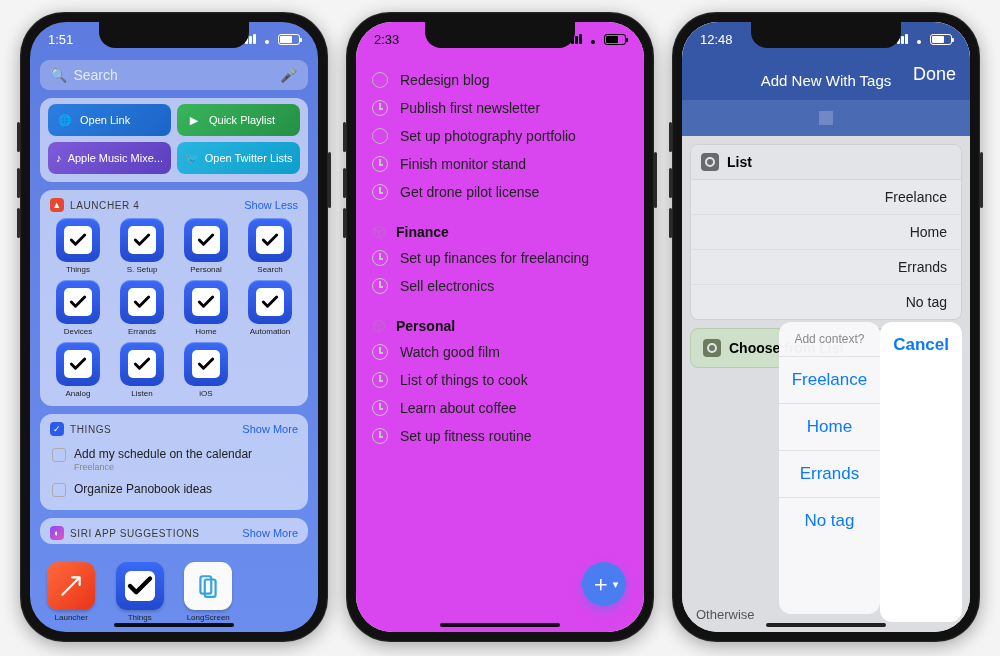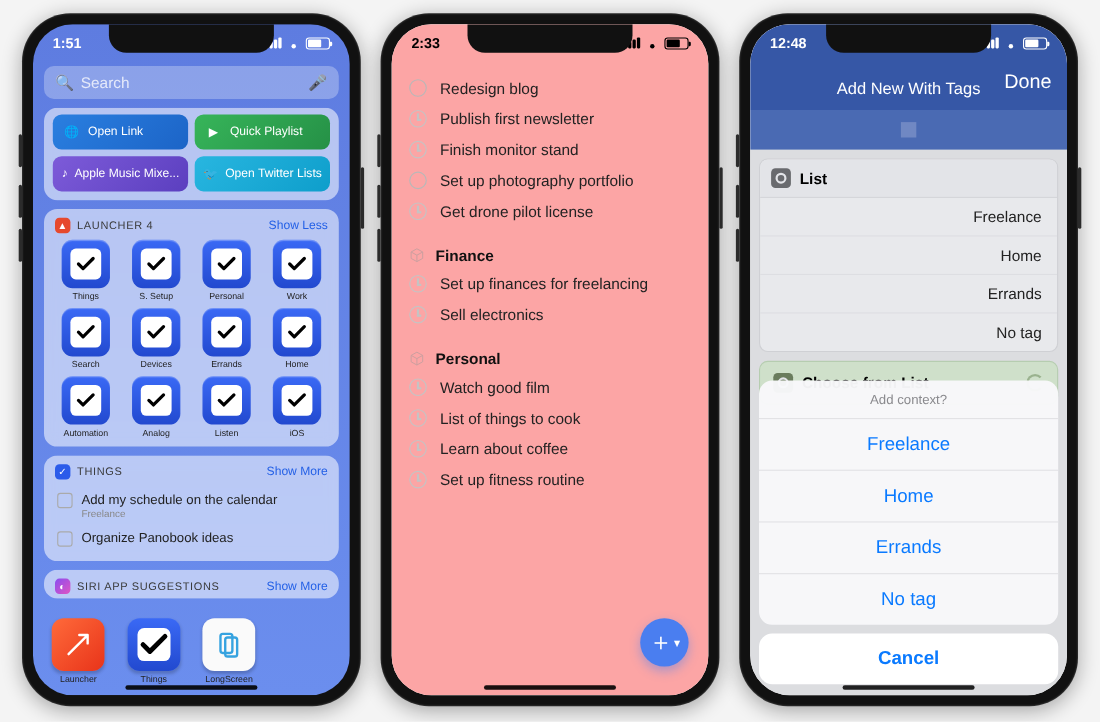--- a/index.html
+++ b/index.html
@@ -3,21 +3,21 @@
 <meta charset="utf-8">
 <style>
   * { margin:0; padding:0; box-sizing:border-box; font-family:-apple-system,"SF Pro Text","Helvetica Neue",Arial,sans-serif; -webkit-font-smoothing:antialiased; }
   body { background:#f4f4f4; display:flex; justify-content:center; gap:18px; padding:12px; width:1000px; height:656px; overflow:hidden; }
   .phone { width:308px; height:630px; background:#111; border-radius:44px; padding:10px; box-shadow:0 4px 18px rgba(0,0,0,.32),inset 0 0 2px rgba(255,255,255,.35); position:relative; }
   .phone::before,.phone::after{content:"";position:absolute;background:#2b2b2b;border-radius:3px;}
   .phone::before{left:-3px;top:110px;width:3px;height:30px;box-shadow:0 46px 0 #2b2b2b,0 86px 0 #2b2b2b;}
   .phone::after{right:-3px;top:140px;width:3px;height:56px;}
   .screen { width:100%; height:100%; border-radius:36px; overflow:hidden; position:relative; background:#fff; }
   .notch { position:absolute; top:0; left:50%; transform:translateX(-50%); width:150px; height:26px; background:#111; border-bottom-left-radius:16px; border-bottom-right-radius:16px; z-index:50; }
-  .statusbar { position:absolute; top:0; left:0; right:0; height:34px; display:flex; justify-content:space-between; align-items:center; padding:0 18px; font-size:13px; font-weight:700; z-index:40; }
+  .statusbar { position:absolute; top:0; left:0; right:0; height:34px; display:flex; justify-content:space-between; align-items:center; padding:0 18px; font-size:13px; font-weight:400; z-index:40; }
   .statusbar.light{color:#fff;} .statusbar.dark{color:#000;}
   .status-icons { display:flex; gap:4px; align-items:center; }
   .sig { display:flex; gap:1px; align-items:flex-end;}
   .sig span{width:3px;background:currentColor;border-radius:1px;}
   .sig span:nth-child(1){height:4px}.sig span:nth-child(2){height:6px}.sig span:nth-child(3){height:8px}.sig span:nth-child(4){height:10px}
   .wifi{width:14px;height:10px;position:relative;}
   .wifi::before{content:"";position:absolute;bottom:0;left:5px;width:4px;height:4px;border-radius:50%;background:currentColor;}
   .batt{width:22px;height:11px;border:1px solid currentColor;border-radius:3px;position:relative;}
   .batt::after{content:"";position:absolute;right:-3px;top:3px;width:2px;height:4px;background:currentColor;border-radius:0 1px 1px 0;}
   .batt i{position:absolute;left:1px;top:1px;bottom:1px;width:60%;background:currentColor;border-radius:1px;}
@@ -47,21 +47,21 @@
   .todo-item{display:flex;align-items:flex-start;padding:5px 4px;font-size:12px;color:#222;}
   .todo-item .cb{width:14px;height:14px;border:1.5px solid #aaa;border-radius:3px;margin-right:8px;margin-top:1px;flex-shrink:0;}
   .todo-item small{display:block;color:#888;font-size:9px;margin-top:1px;}
   .dock{margin-top:auto;padding:6px 10px 10px;display:grid;grid-template-columns:repeat(4,1fr);gap:6px;}
   .dock-item{display:flex;flex-direction:column;align-items:center;font-size:8px;color:#222;}
   .dock-ico{width:48px;height:48px;border-radius:11px;margin-bottom:3px;display:flex;align-items:center;justify-content:center;box-shadow:0 2px 3px rgba(0,0,0,.2);}
   .di-red{background:linear-gradient(135deg,#ff6a3a,#e8341a);} .di-blue{background:linear-gradient(180deg,#3a69f5,#2249cf);}
   .di-white{background:#fafafa;} .di-gray{background:#e4e4e4;}
 
   
-  .bg-things{background:#fca5a5;height:100%;padding-top:40px;overflow:hidden;}
+  .bg-things{background:#d946ef;height:100%;padding-top:40px;overflow:hidden;}
   .tlist{padding:4px 0 70px;}
   .titem{display:flex;align-items:center;padding:6px 16px;font-size:14px;color:#222;}
   .titem .circle{width:16px;height:16px;border:1.5px solid #b8b8b8;border-radius:50%;margin-right:12px;flex-shrink:0;}
   .titem .clock{width:16px;height:16px;border:1.5px solid #c4c4c4;border-radius:50%;margin-right:12px;position:relative;flex-shrink:0;}
   .titem .clock::before{content:"";position:absolute;left:6px;top:2px;width:1.5px;height:6px;background:#c4c4c4;}
   .titem .clock::after{content:"";position:absolute;left:6px;top:7px;width:4px;height:1.5px;background:#c4c4c4;}
   .thdr{display:flex;align-items:center;padding:18px 16px 4px;font-size:14px;font-weight:700;color:#111;}
   .thdr .cube{width:14px;height:14px;margin-right:10px;opacity:.5;}
   .fab{position:absolute;right:18px;bottom:26px;width:44px;height:44px;border-radius:50%;background:#4a7ef0;display:flex;align-items:center;justify-content:center;color:#fff;font-size:22px;box-shadow:0 4px 10px rgba(74,126,240,.45);}
 
@@ -75,21 +75,21 @@
   .wf-card{background:#e8e9ec;border-radius:8px;border:1px solid #cfd0d4;margin-bottom:8px;overflow:hidden;text-align:right;}
   .wf-card-hdr{display:flex;align-items:center;padding:8px 10px;font-size:14px;font-weight:600;background:#e3e4e8;border-bottom:1px solid #d5d6da;}
   .wf-gear{width:18px;height:18px;margin-right:8px;border-radius:4px;background:#696a6e;position:relative;}
   .wf-gear::before{content:"";position:absolute;inset:4px;border:2px solid #e3e4e8;border-radius:50%;}
   .wf-row{padding:9px 14px;font-size:14px;color:#222;border-top:1px solid #dddee2;}
   .wf-row:first-of-type{border-top:none;}
   .wf-green{background:#cfe0ca;border:1px solid #b6cdb0;border-radius:8px;padding:10px 12px;display:flex;align-items:center;font-size:14px;font-weight:600;margin-bottom:0;}
   .wf-green .spin{margin-left:auto;width:16px;height:16px;border:2px solid #9ab28e;border-radius:50%;border-right-color:transparent;}
   .wf-otherwise{position:absolute;left:14px;bottom:10px;font-size:13px;color:#555;}
   
-  .sheet-back{position:absolute;left:0;right:0;bottom:0;top:300px;display:flex;flex-direction:column;justify-content:flex-end;padding:0 8px 10px;}
+  .sheet-back{position:absolute;left:0;right:0;bottom:0;top:300px;display:flex;flex-direction:row;justify-content:flex-end;padding:0 8px 10px;}
   .sheet{background:rgba(248,248,250,.97);border-radius:12px;overflow:hidden;margin-bottom:8px;}
   .sheet-title{text-align:center;font-size:12px;color:#8a8a8e;padding:10px;border-bottom:1px solid #e2e2e5;}
   .sheet-btn{text-align:center;font-size:17px;color:#0a7aff;padding:13px;border-bottom:1px solid #e2e2e5;}
   .sheet-btn:last-child{border-bottom:none;}
   .sheet-cancel{background:#fff;border-radius:12px;text-align:center;font-size:17px;font-weight:600;color:#0a7aff;padding:13px;}
 
   svg{display:block;}
 </style>
 </head>
 <body>
@@ -178,30 +178,20 @@
               <span>Personal</span>
             </div>
             <div class="launch-item">
               <div class="things-ico">
                 <div class="box">
                   <svg viewBox="0 0 24 24">
                     <path d="M4 12l5 5L20 6" stroke="#000" stroke-width="3.5" fill="none" stroke-linecap="round" stroke-linejoin="round"></path>
                   </svg>
                 </div>
               </div>
-              <span>Work</span>
-            </div>
-            <div class="launch-item">
-              <div class="things-ico">
-                <div class="box">
-                  <svg viewBox="0 0 24 24">
-                    <path d="M4 12l5 5L20 6" stroke="#000" stroke-width="3.5" fill="none" stroke-linecap="round" stroke-linejoin="round"></path>
-                  </svg>
-                </div>
-              </div>
               <span>Search</span>
             </div>
             <div class="launch-item">
               <div class="things-ico">
                 <div class="box">
                   <svg viewBox="0 0 24 24">
                     <path d="M4 12l5 5L20 6" stroke="#000" stroke-width="3.5" fill="none" stroke-linecap="round" stroke-linejoin="round"></path>
                   </svg>
                 </div>
               </div>
@@ -352,26 +342,26 @@
       <div class="tlist" id="tlist">
           <div class="titem">
             <div class="circle"></div>
             <span>Redesign blog</span>
           </div>
           <div class="titem">
             <div class="clock"></div>
             <span>Publish first newsletter</span>
           </div>
           <div class="titem">
-            <div class="clock"></div>
-            <span>Finish monitor stand</span>
-          </div>
-          <div class="titem">
             <div class="circle"></div>
             <span>Set up photography portfolio</span>
+          </div>
+          <div class="titem">
+            <div class="clock"></div>
+            <span>Finish monitor stand</span>
           </div>
           <div class="titem">
             <div class="clock"></div>
             <span>Get drone pilot license</span>
           </div>
           <div class="thdr">
             <svg class="cube" viewBox="0 0 24 24">
               <path d="M12 2l9 5v10l-9 5-9-5V7z" fill="none" stroke="#999" stroke-width="1.5"></path>
               <path d="M3 7l9 5 9-5M12 12v10" fill="none" stroke="#999" stroke-width="1.5"></path>
             </svg>

